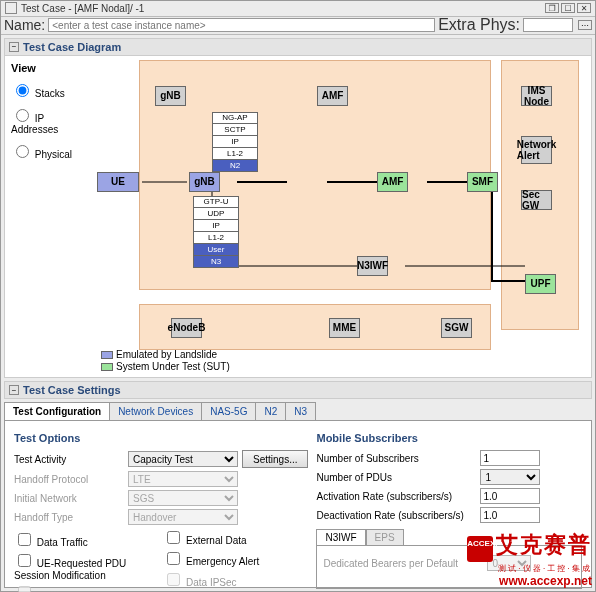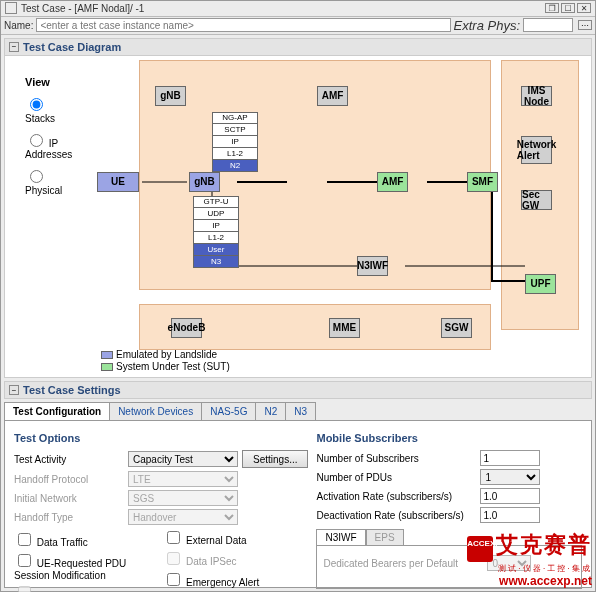--- a/index.html
+++ b/index.html
@@ -2,31 +2,31 @@
 <html><head>
 <meta charset="utf-8">
 <style>
 * { box-sizing: border-box; font-family: sans-serif; font-size: 10px; }
 body { margin: 0; background: #ececec; width: 596px; height: 592px; overflow: hidden; position: relative; }
 .window { width: 100%; height: 100%; background: #ececec; border: 1px solid #999; display: flex; flex-direction: column; }
 .title-bar { height: 16px; background: #ececec; border-bottom: 1px solid #bbb; display: flex; align-items: center; padding: 0 4px; font-size: 9px; color: #333; }
 .title-bar .gap { flex: 1; }
 .title-btn { width: 14px; height: 10px; border: 1px solid #888; display: inline-flex; align-items: center; justify-content: center; margin-left: 2px; font-size: 8px; }
 .name-bar { height: 18px; background: #eaeaea; display: flex; align-items: center; padding: 1px 3px; gap: 3px; border-bottom: 1px solid #bbb; }
-.name-bar label { font-size: 10px; color: #333; }
+.name-bar label { font-size: 14px; color: #333; }
 .name-bar input { flex: 1; height: 14px; border: 1px solid #999; font-size: 10px; padding: 0 3px; color: #888; }
-.name-bar .extra { font-size: 13px; color: #333; font-style: italic;}
+.name-bar .extra { font-size: 16px; color: #333;}
 .name-bar .ebox { width: 50px; height: 14px; border: 1px solid #999; background: #fff; }
 
 .section-hdr { background: #e4e4e4; border: 1px solid #ccc; margin: 3px 3px 0 3px; padding: 2px 4px; display: flex; align-items: center; gap: 4px; }
 .section-hdr .tog { width: 10px; height: 10px; border: 1px solid #888; display: inline-flex; align-items: center; justify-content: center; font-size: 8px; }
 .section-hdr .t { font-weight: bold; color: #2a4a7a; font-size: 11px; }
 
 .diagram { margin: 0 3px; border: 1px solid #ccc; border-top: none; height: 324px; position: relative; background: #fff; display: flex; }
-.view-panel { width: 92px; padding: 20px; background: #fff; }
+.view-panel { width: 92px; padding: 6px; background: #fff; }
 .view-panel .vt { font-weight: bold; margin-bottom: 4px; font-size: 11px; }
 .view-panel label { display: block; margin: 7px 0; font-size: 10px; }
 .canvas { flex: 1; position: relative; }
 .orange-zone { position: absolute; background: #fbe1c8; border: 1px solid #e0b088; }
 .node { position: absolute; width: 31px; height: 20px; border: 1px solid #666; display: flex; align-items: center; justify-content: center; font-size: 9px; font-weight: bold; }
 .node.purple { background: #9ba4e4; }
 .node.green { background: #9be49b; }
 .node.grey { background: #d0d0d0; }
 .stack { position: absolute; width: 46px; }
 .stack div { height: 12px; border: 1px solid #666; border-top: none; display: flex; align-items: center; justify-content: center; font-size: 8px; background: #fff; }
@@ -215,22 +215,22 @@
       <div class="row dis">
           <label class="sm">Handoff Type</label>
           <select disabled=""><option>Handover</option></select>
         </div>
       <div class="chkcol">
         <label class="chk"><input type="checkbox" style=""> <span>Data Traffic</span></label>
         <label class="chk"><input type="checkbox" style=""> <span>UE-Requested PDU Session Modification</span></label>
         <label class="chk dis"><input type="checkbox" disabled="" style=""> <span>Vo5G</span></label>
 
         <label class="chk"><input type="checkbox" style=""> <span>External Data</span></label>
+        <label class="chk"><input type="checkbox" style=""> <span>Emergency Alert</span></label>
         <label class="chk dis"><input type="checkbox" disabled="" style=""> <span>Data IPSec</span></label>
-        <label class="chk"><input type="checkbox" style=""> <span>Emergency Alert</span></label>
         <label class="chk dis"><input type="checkbox" disabled="" style=""> </label>
 
       </div>
     </div>
 
     <div class="col">
       <h4>Mobile Subscribers</h4>
       <div class="row">
           <label>Number of Subscribers</label>
           <input class="num" value="1" style="">

